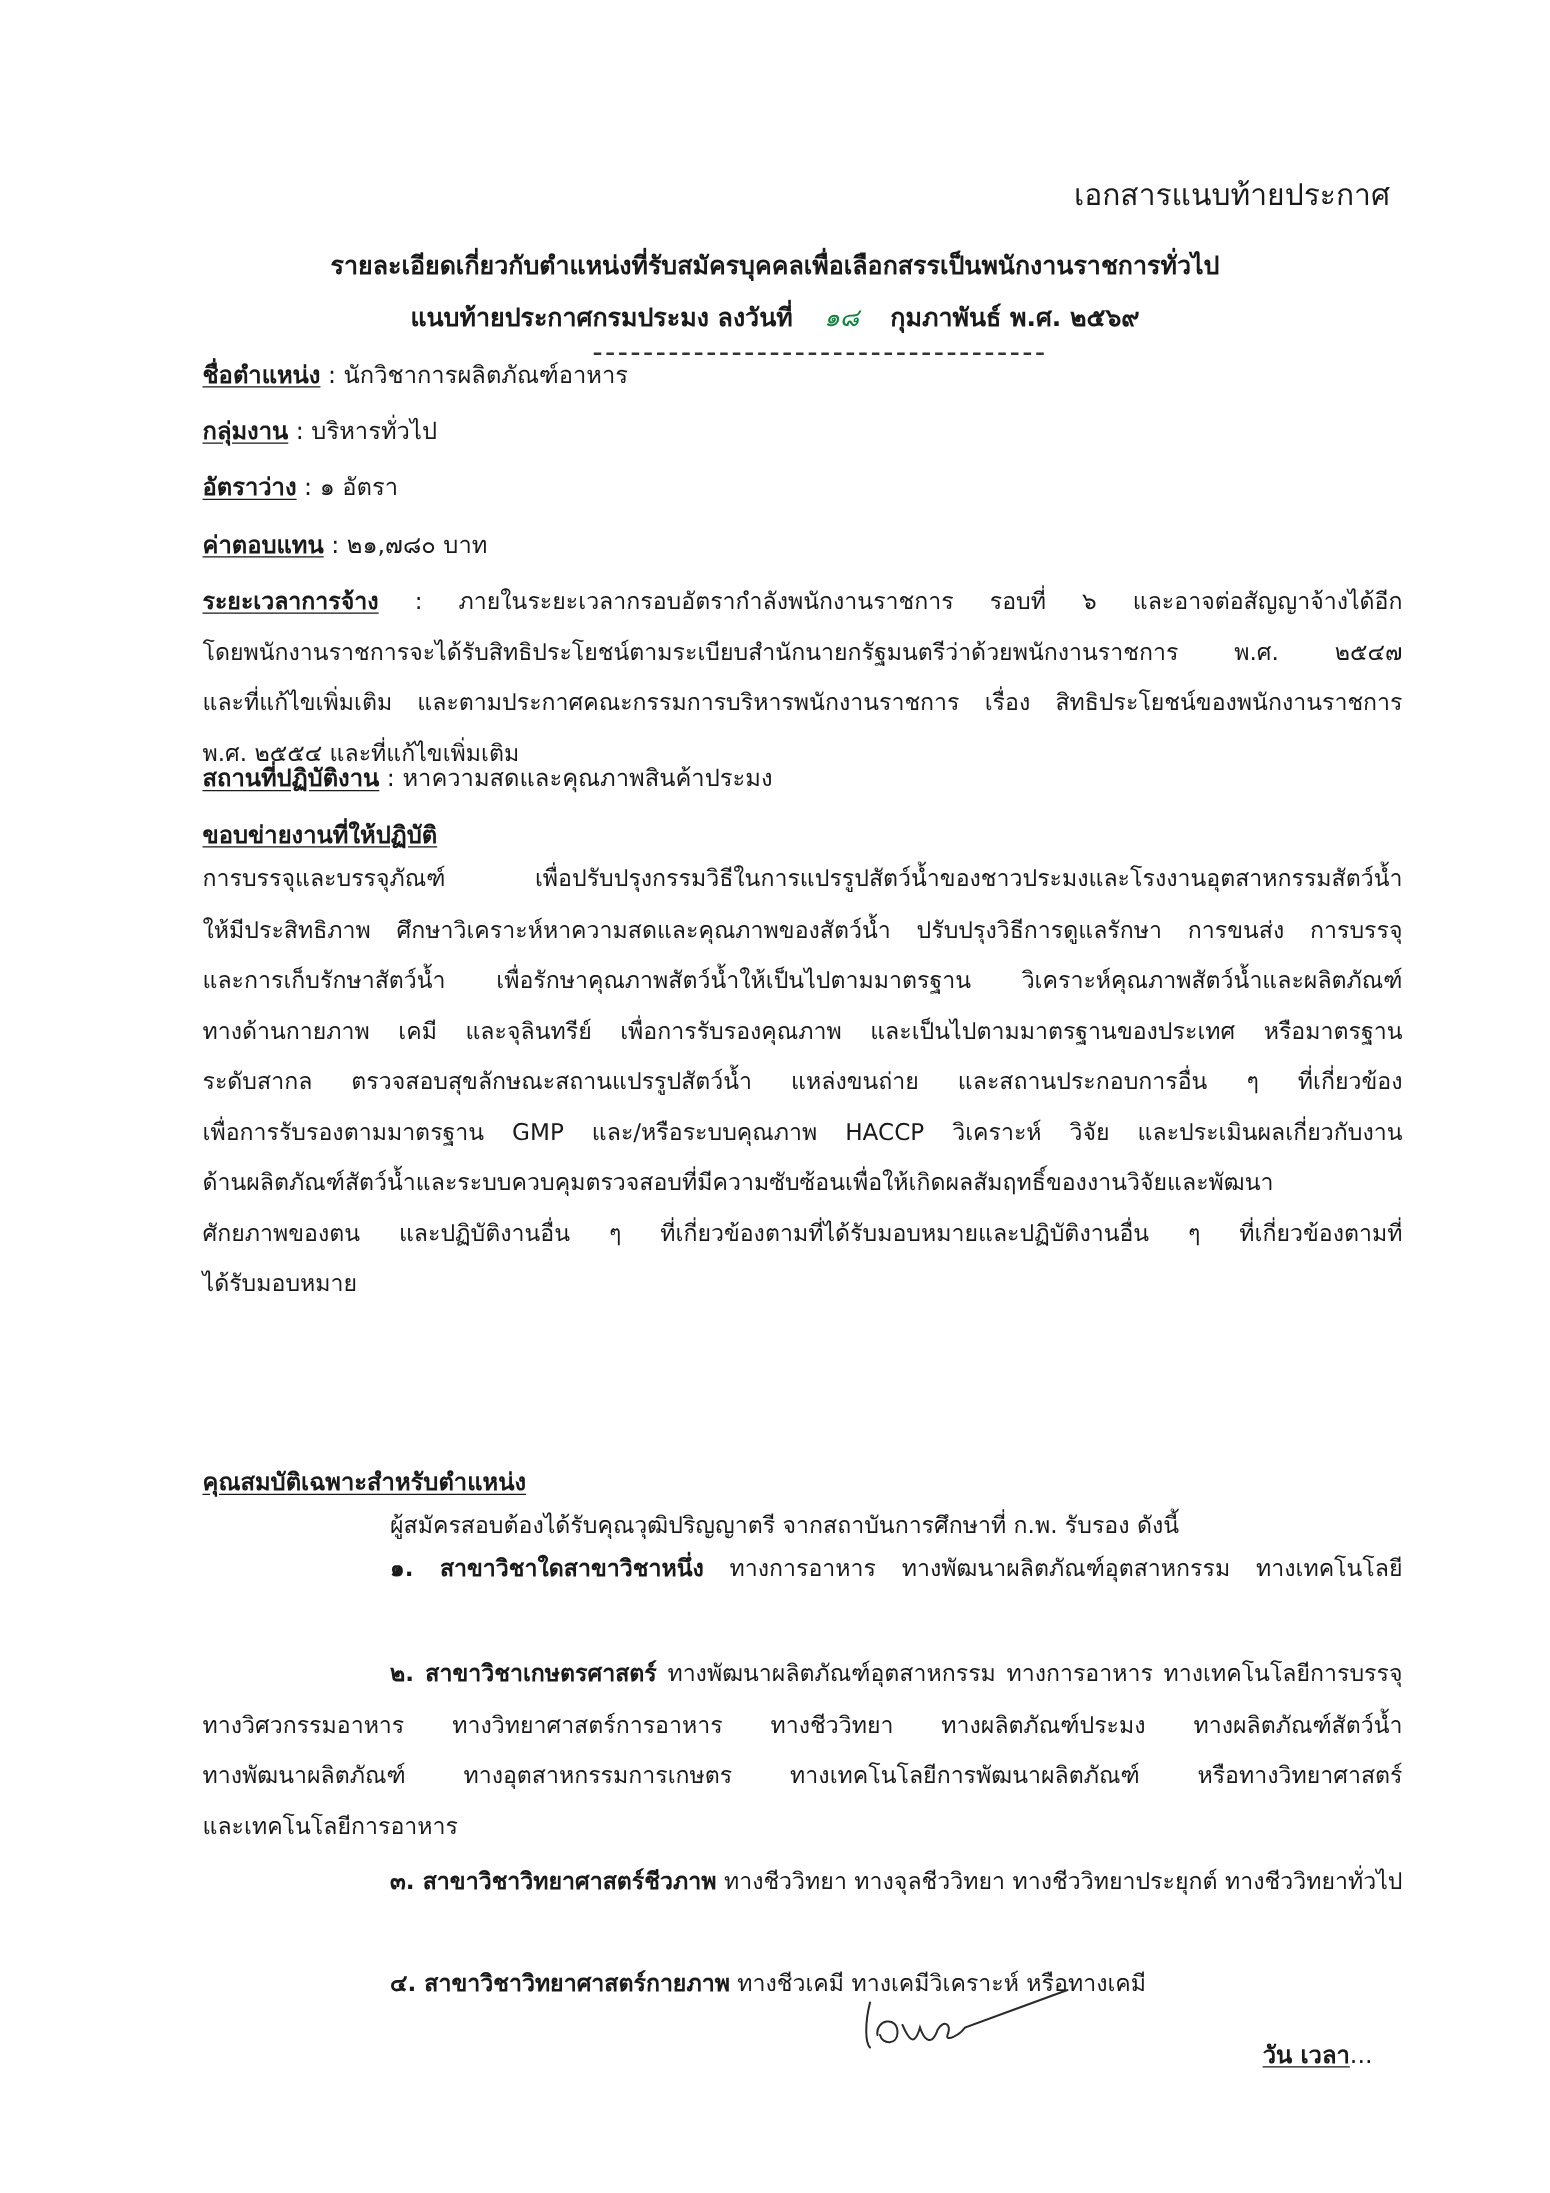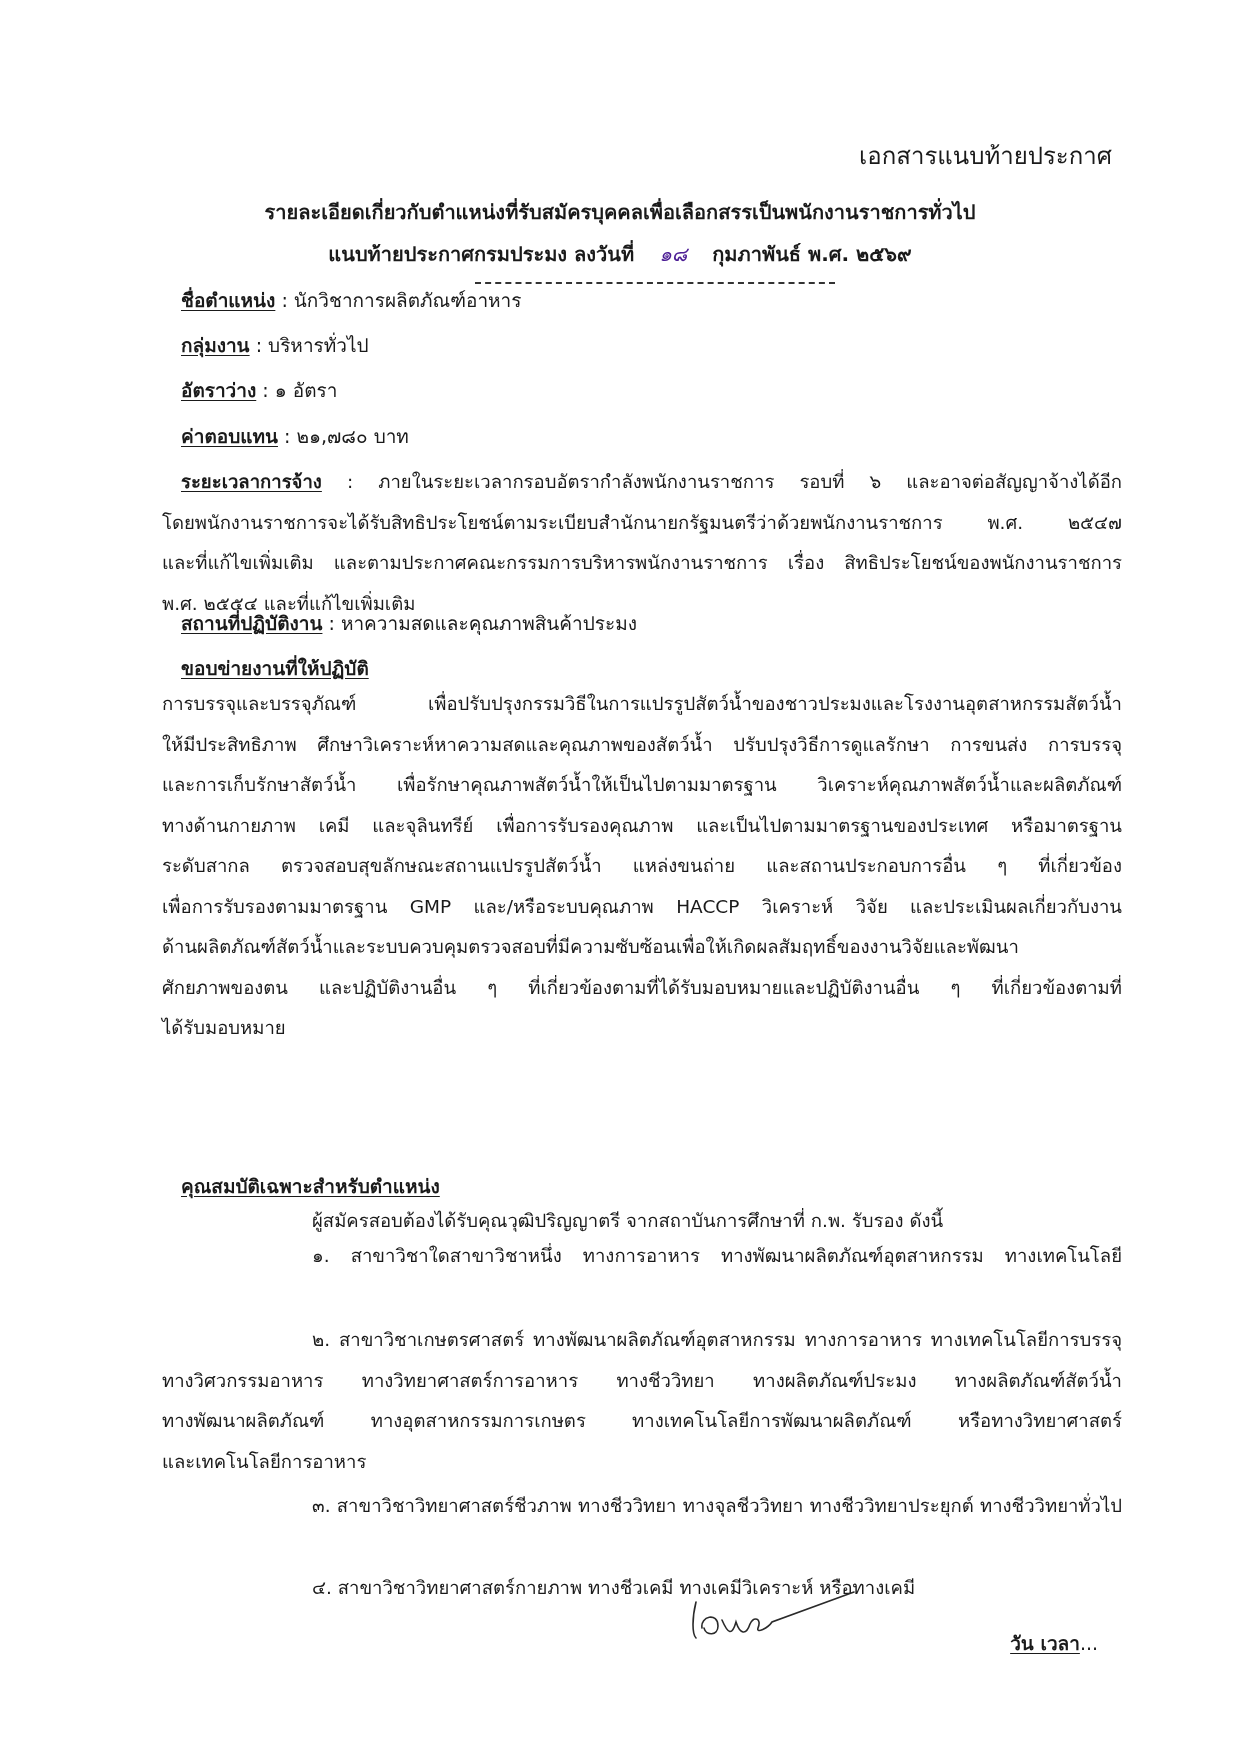--- a/index.html
+++ b/index.html
@@ -4,26 +4,26 @@
   <style>
     html, body { margin: 0; padding: 0; background: #ffffff; }
     body {
       width: 1240px; height: 1754px; position: relative; overflow: hidden;
       font-family: "DejaVu Sans", "Liberation Sans", sans-serif;
       color: #1a1a1a;
     }
     .page { position: absolute; left: 0; top: 0; width: 1240px; height: 1754px; }
     .abs { position: absolute; white-space: nowrap; }
     .t { font-size: 19px; line-height: 1; }
-    .u { text-decoration: underline; font-weight: bold; text-underline-offset: 3px; margin-left: 19px; }
-    .b { font-weight: normal; margin-top: 12px; }
+    .u { text-decoration: underline; font-weight: bold; text-underline-offset: 3px; }
+    .b { font-weight: bold; margin-top: 12px; }
     .header-right { right: 128px; top: 136px; font-size: 24px; }
     .title1 { left: 0; width: 1240px; text-align: center; top: 196px; font-size: 20px; font-weight: bold; }
     .title2 { left: 0; width: 1240px; text-align: center; top: 238px; font-size: 20px; font-weight: bold; }
-    .title2 .date-handwritten { font-style: italic; font-weight: normal; color: #4c1d95; font-family: "DejaVu Serif", serif; padding: 0 18px; }
+    .title2 .date-handwritten { font-style: italic; font-weight: normal; color: #15803d; font-family: "DejaVu Serif", serif; padding: 0 18px; }
     .dashes { left: 475px; top: 282px; width: 360px; border-top: 2px dashed #333; height: 0; }
     .field { left: 162px; font-size: 19px; }
     .para { left: 162px; width: 960px; font-size: 18.5px; line-height: 40.5px; white-space: normal; text-align: justify; }
     .line { display: block; white-space: nowrap; text-align-last: justify; }
     .line.last { text-align-last: left; }
     .indent { padding-left: 110px; }
     .indent2 { padding-left: 150px; }
     .signature { left: 688px; top: 1588px; width: 170px; height: 60px; }
     .footer-right { right: 142px; top: 1628px; font-size: 19px; }
     .footer-right .u { font-weight: bold; }

